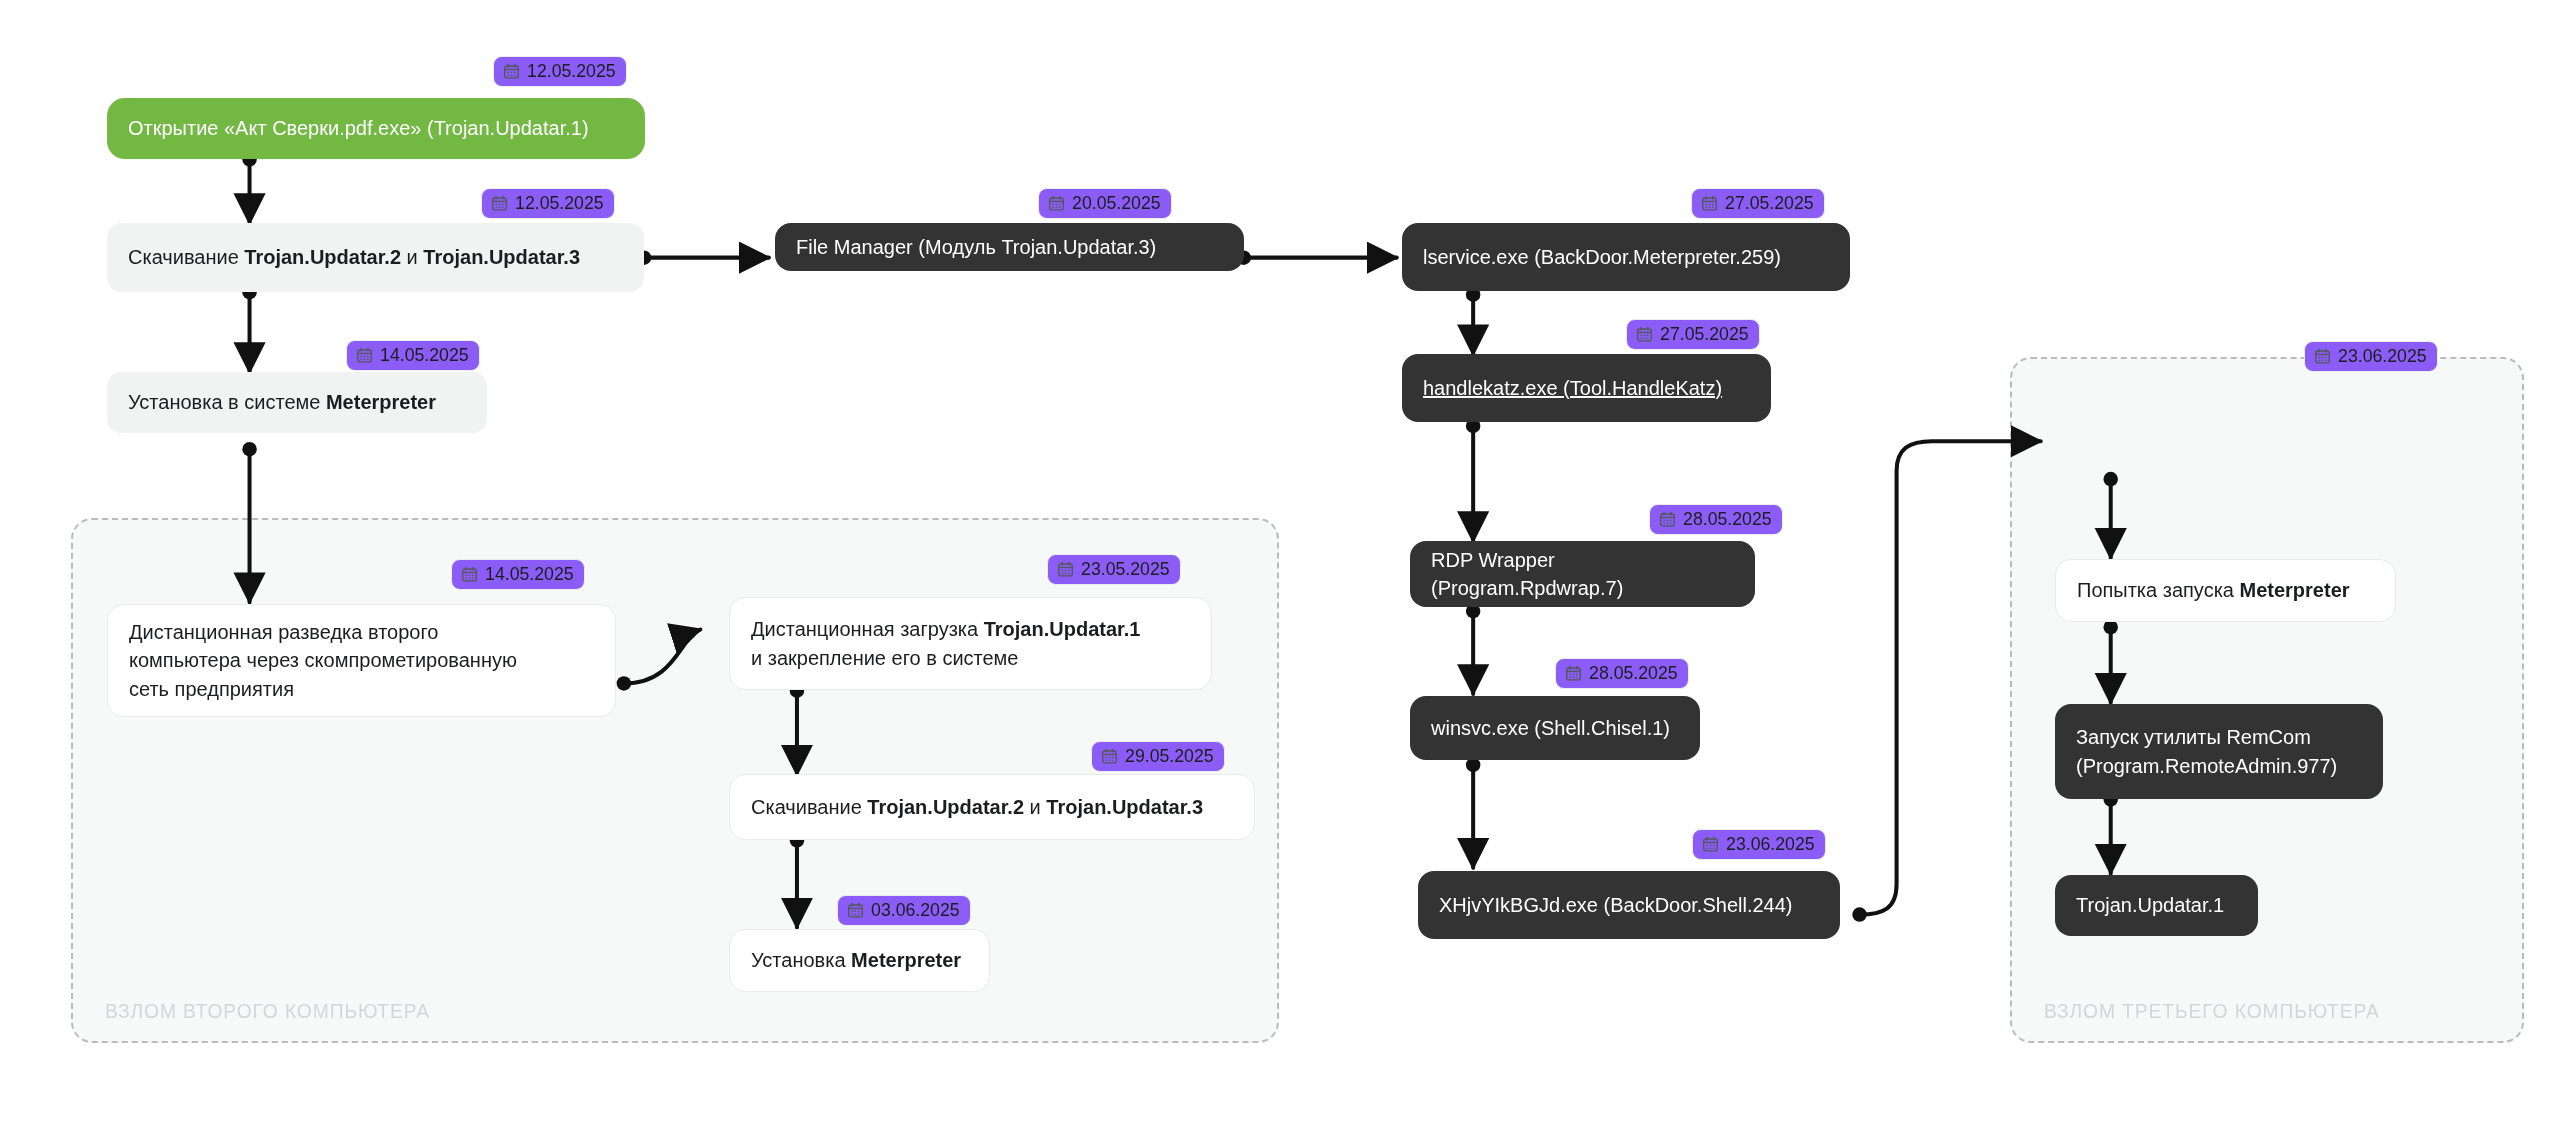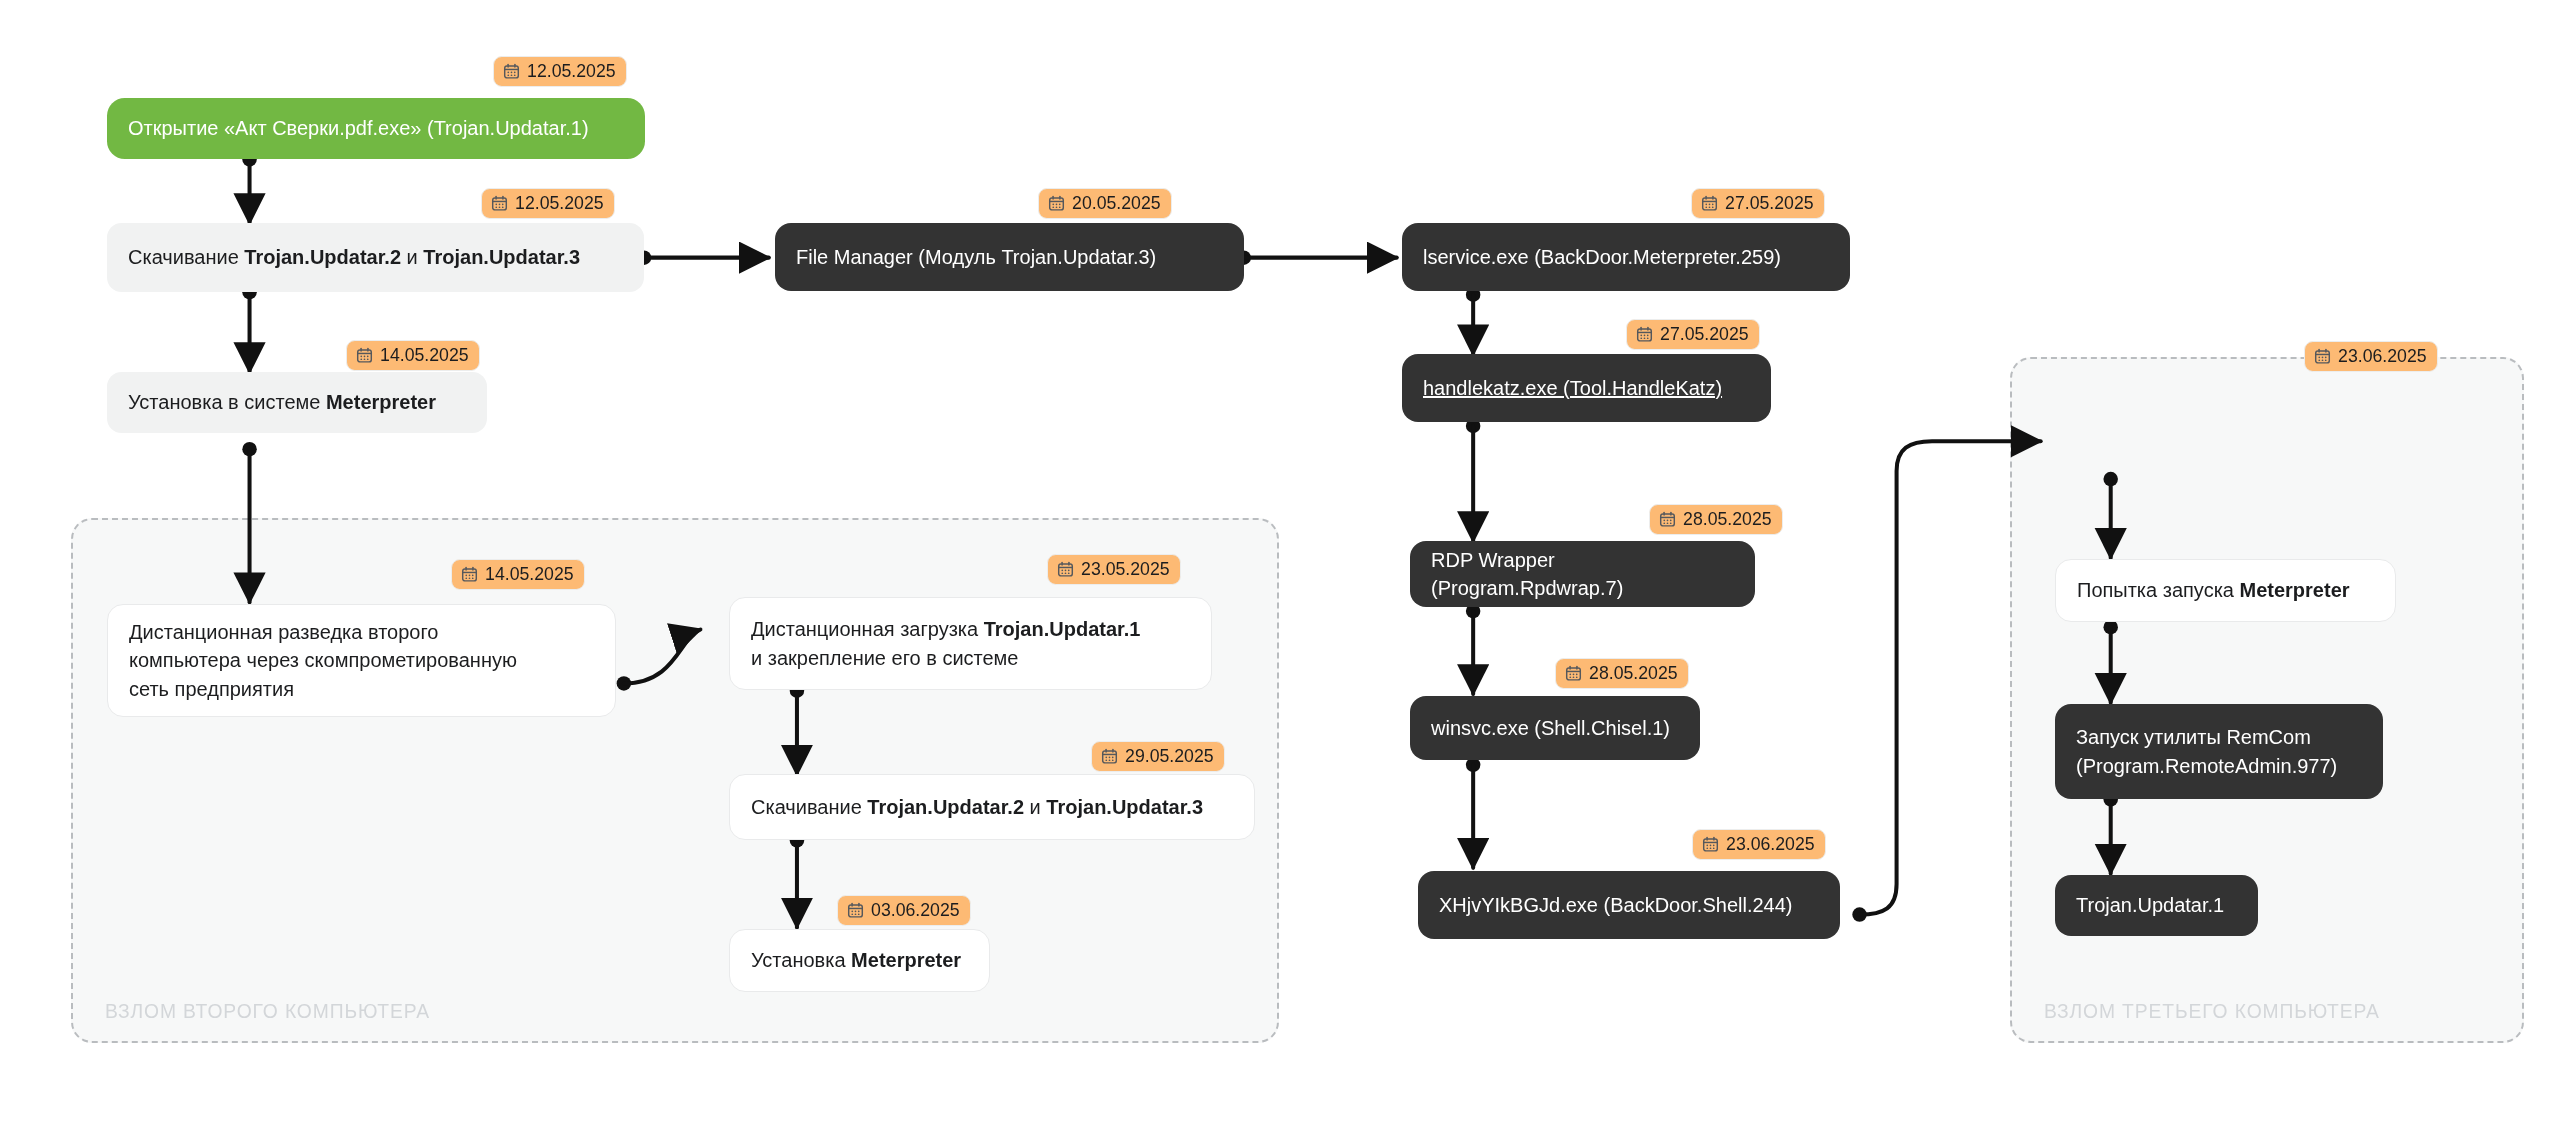--- a/index.html
+++ b/index.html
@@ -67,21 +67,21 @@
     border: 1.6px solid #e9eaeb;
     border-radius: 16px;
   }
 
   
   .date-badge {
     position: absolute;
     display: flex;
     align-items: center;
     gap: 7.2px;
-    background: #fdba74;
+    background: #8b5cf6;
     border: 1.6px solid #eceded;
     border-radius: 8.9px;
     padding: 4px 10.5px 4px 8.9px;
     font-size: 17.7px;
     color: #1c1d1f;
     white-space: nowrap;
     z-index: 6;
   }
   .date-badge svg { display: block; flex: none; }
 
@@ -424,21 +424,21 @@
   </div>
 
   <div class="node grey" style="left:107px; top:223px; width:537px; height:69px;">
     <span>Скачивание&nbsp;<b>Trojan.Updatar.2</b>&nbsp;и&nbsp;<b>Trojan.Updatar.3</b></span>
   </div>
 
   <div class="node grey" style="left:107px; top:372px; width:380px; height:61px;">
     <span>Установка в системе&nbsp;<b>Meterpreter</b></span>
   </div>
 
-  <div class="node dark" style="left:775px; top:223px; width:469px; height:68px;">
+  <div class="node dark" style="left:775px; top:223px; width:469px; height:48px;">
     <span>File Manager (Модуль Trojan.Updatar.3)</span>
   </div>
 
   <div class="node dark" style="left:1402px; top:223px; width:448px; height:68px;">
     <span>lservice.exe (BackDoor.Meterpreter.259)</span>
   </div>
 
   <div class="node dark" style="left:1402px; top:354px; width:369px; height:68px;text-decoration:underline;">
     <span>handlekatz.exe (Tool.HandleKatz)</span>
   </div>

